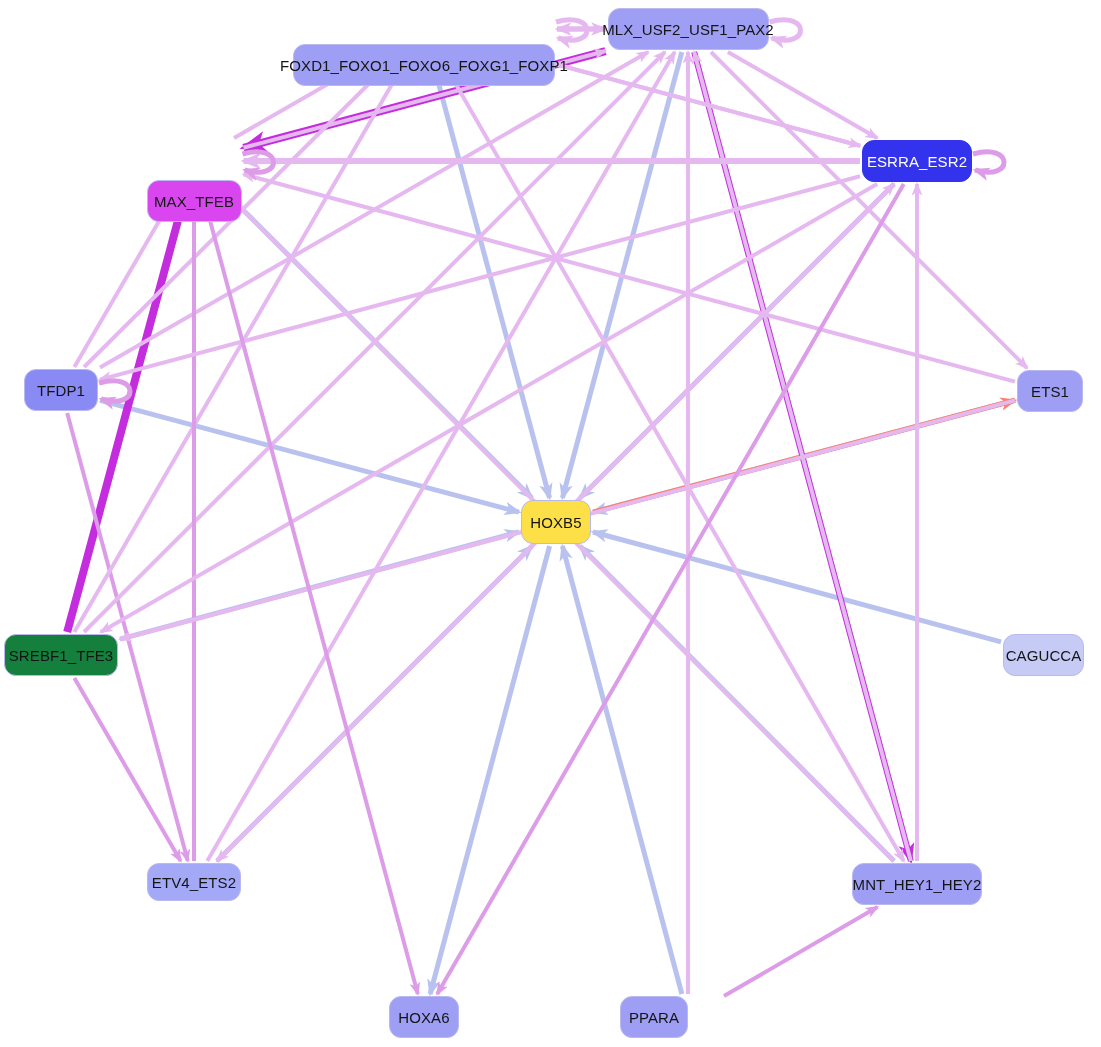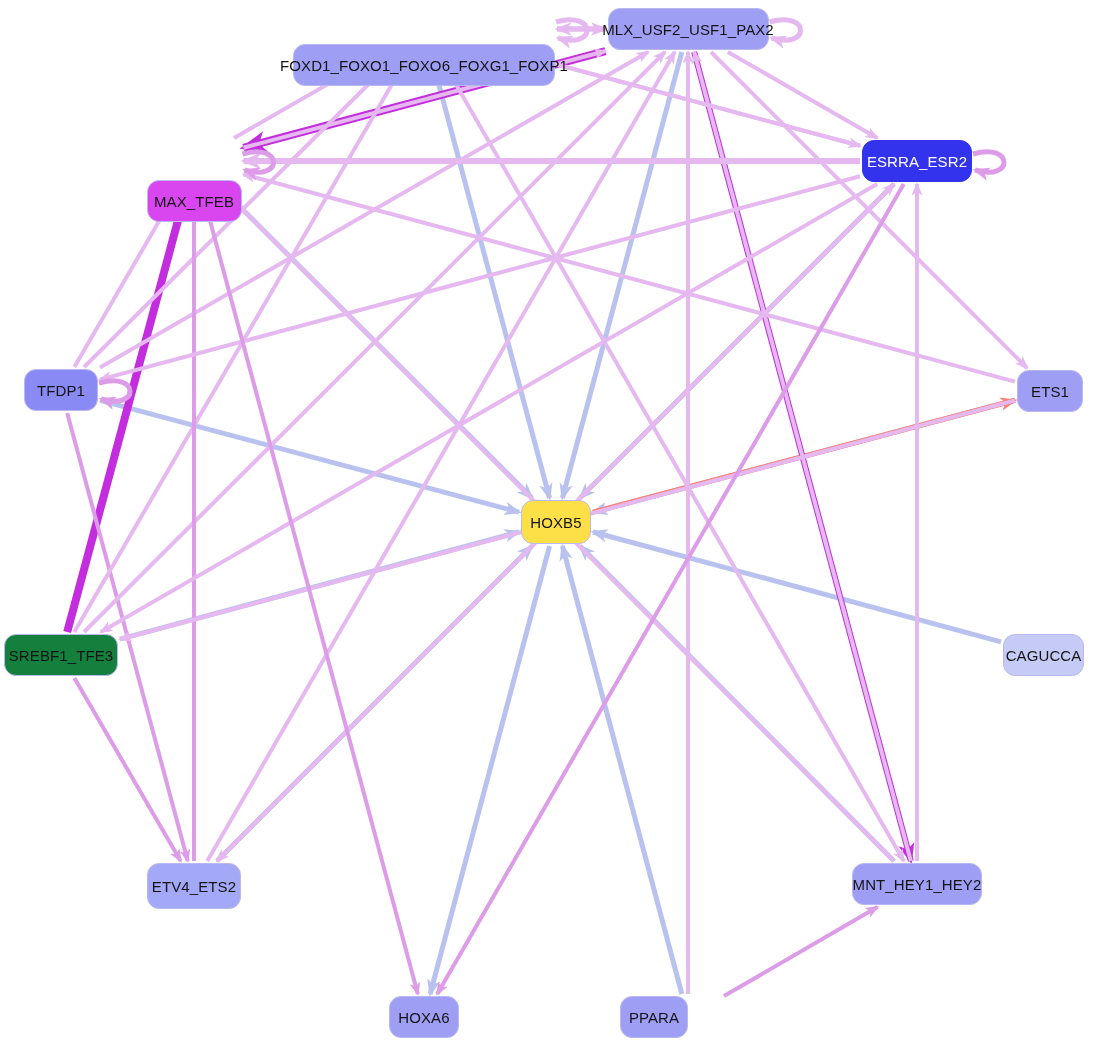--- a/index.html
+++ b/index.html
@@ -152,21 +152,21 @@
       </div>
       <div class="node" style="left: 521px; top: 500px; width: 70px; height: 44px; background: #fde047; color: rgb(20, 20, 20); border: 1px solid rgb(185, 185, 240);">
         <span class="node-label">HOXB5</span>
       </div>
       <div class="node" style="left: 4px; top: 634px; width: 114px; height: 42px; background: #15803d; color: rgb(20, 20, 20); border: 1px solid rgb(185, 185, 240);">
         <span class="node-label">SREBF1_TFE3</span>
       </div>
       <div class="node" style="left: 1003px; top: 634px; width: 81px; height: 42px; background: rgb(197, 203, 245); color: rgb(20, 20, 20); border: 1px solid rgb(185, 185, 240);">
         <span class="node-label">CAGUCCA</span>
       </div>
-      <div class="node" style="left: 147px; top: 863px; width: 94px; height: 46px; background: rgb(163, 168, 247); color: rgb(20, 20, 20); border: 1px solid rgb(185, 185, 240);">
+      <div class="node" style="left: 147px; top: 863px; width: 94px; height: 38px; background: rgb(163, 168, 247); color: rgb(20, 20, 20); border: 1px solid rgb(185, 185, 240);">
         <span class="node-label">ETV4_ETS2</span>
       </div>
       <div class="node" style="left: 852px; top: 863px; width: 130px; height: 42px; background: rgb(158, 158, 245); color: rgb(20, 20, 20); border: 1px solid rgb(185, 185, 240); text-align: center;">
         <span class="node-label">MNT_HEY1_HEY2</span>
       </div>
       <div class="node" style="left: 389px; top: 996px; width: 70px; height: 42px; background: rgb(158, 158, 245); color: rgb(20, 20, 20); border: 1px solid rgb(185, 185, 240);">
         <span class="node-label">HOXA6</span>
       </div>
       <div class="node" style="left: 620px; top: 996px; width: 68px; height: 42px; background: rgb(158, 158, 245); color: rgb(20, 20, 20); border: 1px solid rgb(185, 185, 240);">
         <span class="node-label">PPARA</span>

